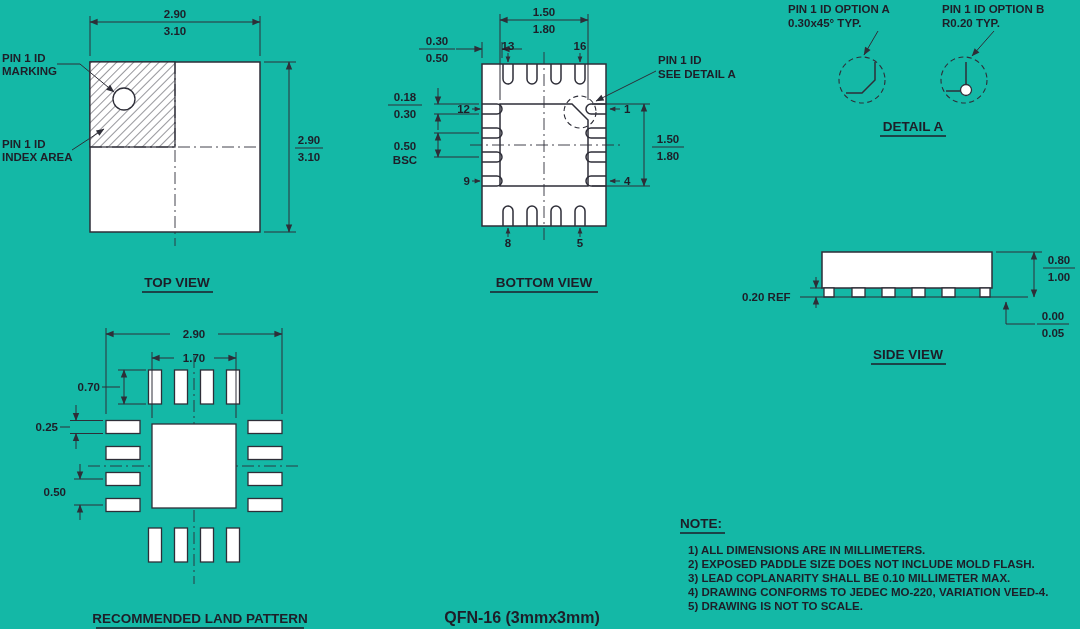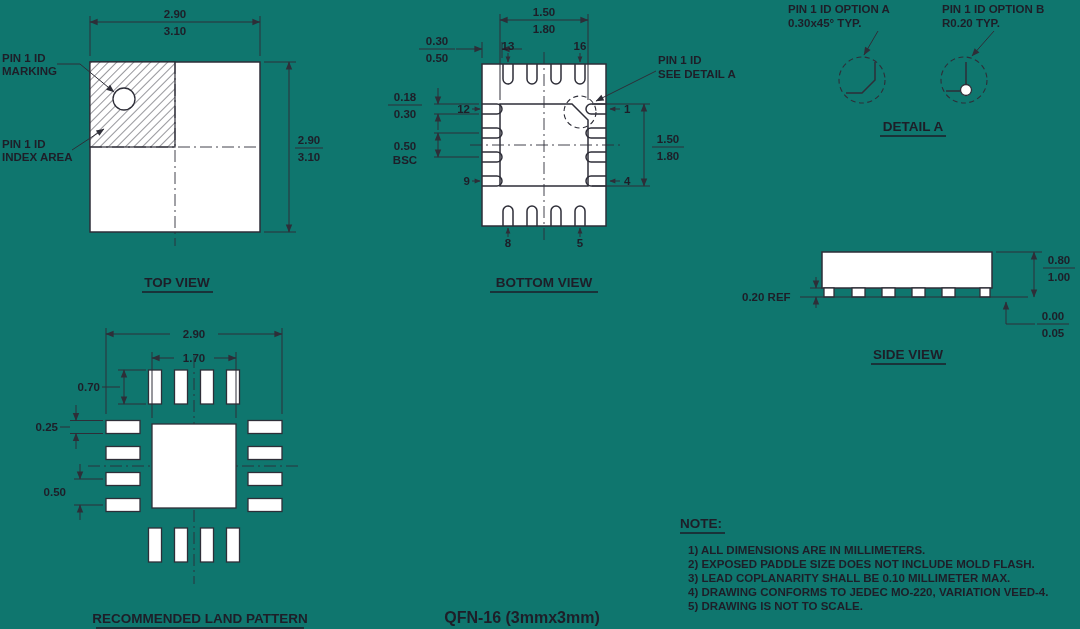--- a/index.html
+++ b/index.html
@@ -1,16 +1,16 @@
 <!DOCTYPE html>
 <html><head>
 <meta charset="utf-8">
 <style>
   html,body{margin:0;padding:0;background:#ffffff;}
-  .canvas{position:relative;width:1080px;height:629px;background:#0f766e;overflow:hidden;text-decoration:underline;}
+  .canvas{position:relative;width:1080px;height:629px;background:#14b8a6;overflow:hidden;text-decoration:underline;}
   svg text{font-family:"Liberation Sans","DejaVu Sans",sans-serif;font-size:11.5px;font-weight:700;fill:#1e1e28;}
   svg .ttl{font-size:13.5px;}
   svg .big{font-size:16px;}
   svg .mid{text-anchor:middle;}
   svg .end{text-anchor:end;}
   .ln{fill:none;stroke:#2e2e38;stroke-width:1.5;stroke-linejoin:miter;}
   .fw{fill:#ffffff;stroke:#2e2e38;stroke-width:1.5;}
   .pad{fill:#ffffff;stroke:#2e2e38;stroke-width:1.3;}
   .dim{fill:none;stroke:#2e2e38;stroke-width:1;}
   .cl{fill:none;stroke:#2e2e38;stroke-width:0.9;stroke-dasharray:12 4 2 4;}

